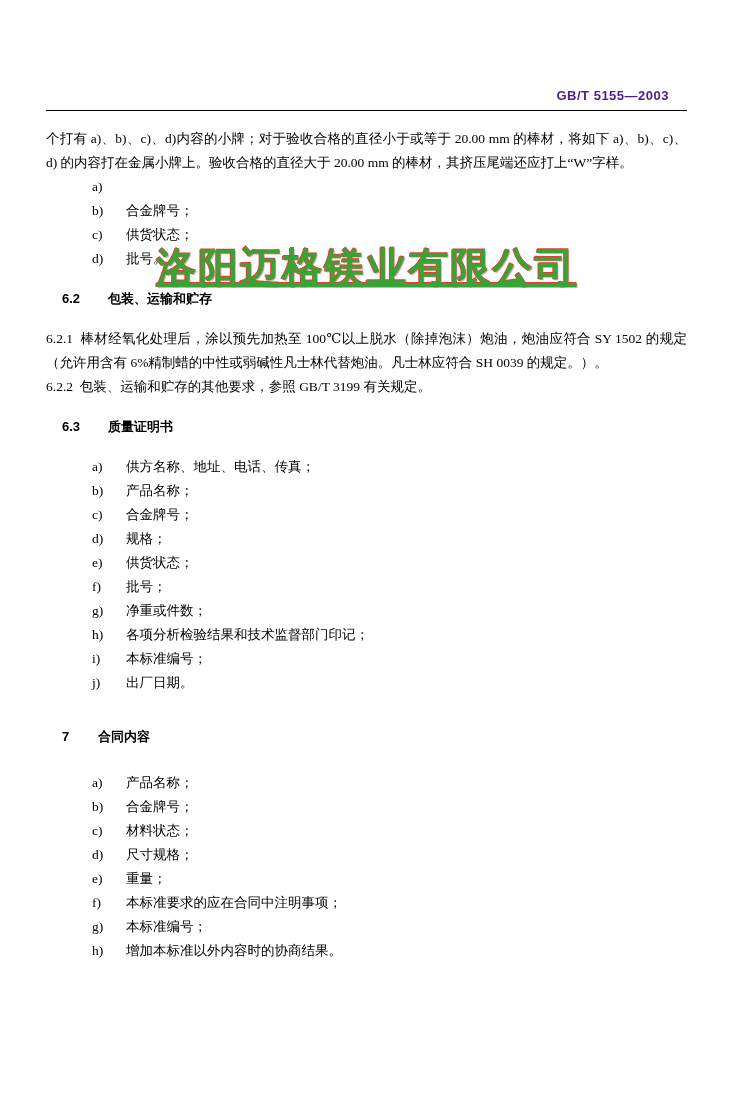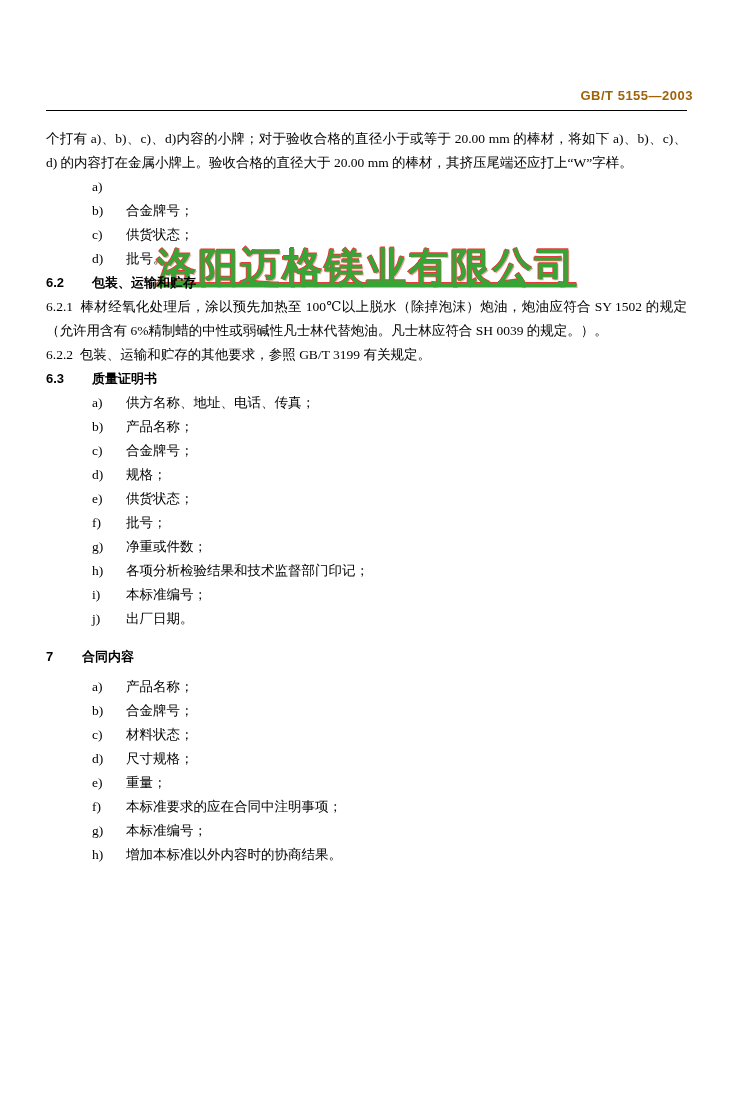--- a/index.html
+++ b/index.html
@@ -13,26 +13,26 @@
     height: 1118px;
     background: #ffffff;
     margin: 0 auto;
     overflow: hidden;
     font-family: "Liberation Serif", "DejaVu Serif", serif;
     color: #000000;
   }
   .header {
     position: absolute;
     top: 88px;
-    right: 40px;
+    right: 64px;
     font-family: "Liberation Sans", sans-serif;
     font-size: 13px;
     font-weight: bold;
     letter-spacing: 0.5px;
-    color: #a16207;
+    color: #4c1d95;
   }
   .rule {
     position: absolute;
     left: 46px;
     right: 46px;
     top: 110px;
     border-top: 1px solid #000;
   }
   .content {
     position: absolute;
@@ -57,21 +57,21 @@
   .listline .mark {
     width: 34px;
     flex: 0 0 34px;
     text-align: left;
   }
   .listline.mid {
     padding-left: 46px;
   }
   .sec {
     display: flex;
-    margin: 0;
+    margin: 16px;
     line-height: 24px;
     font-weight: bold;
     font-family: "Liberation Sans", sans-serif;
     font-size: 13px;
   }
   .sec .num {
     flex: 0 0 46px;
   }
   .sec.wide .num {
     flex: 0 0 36px;

